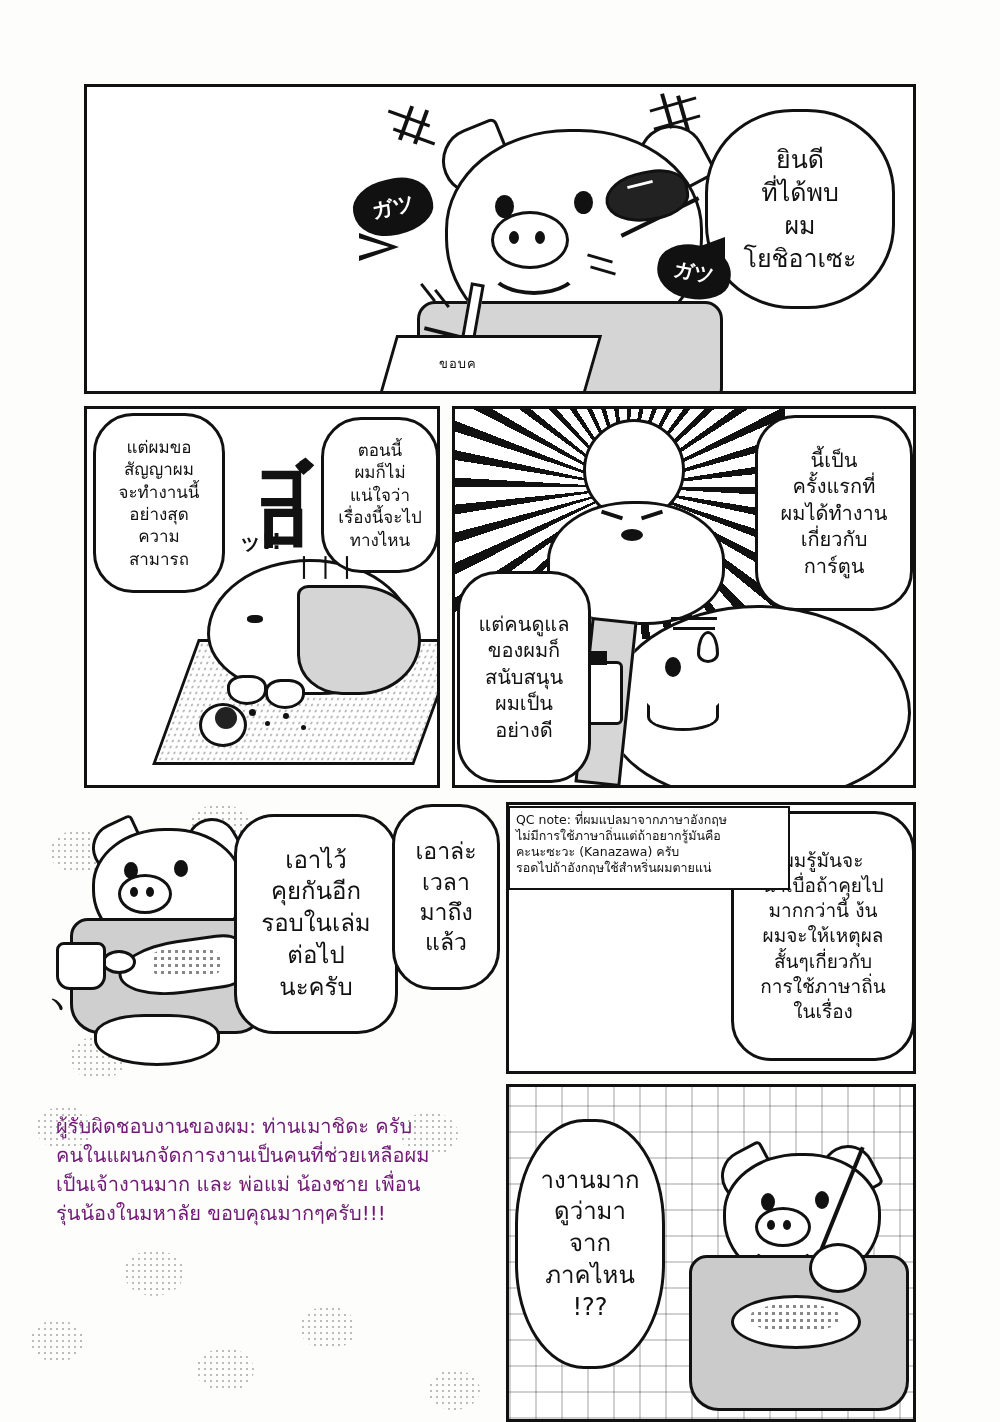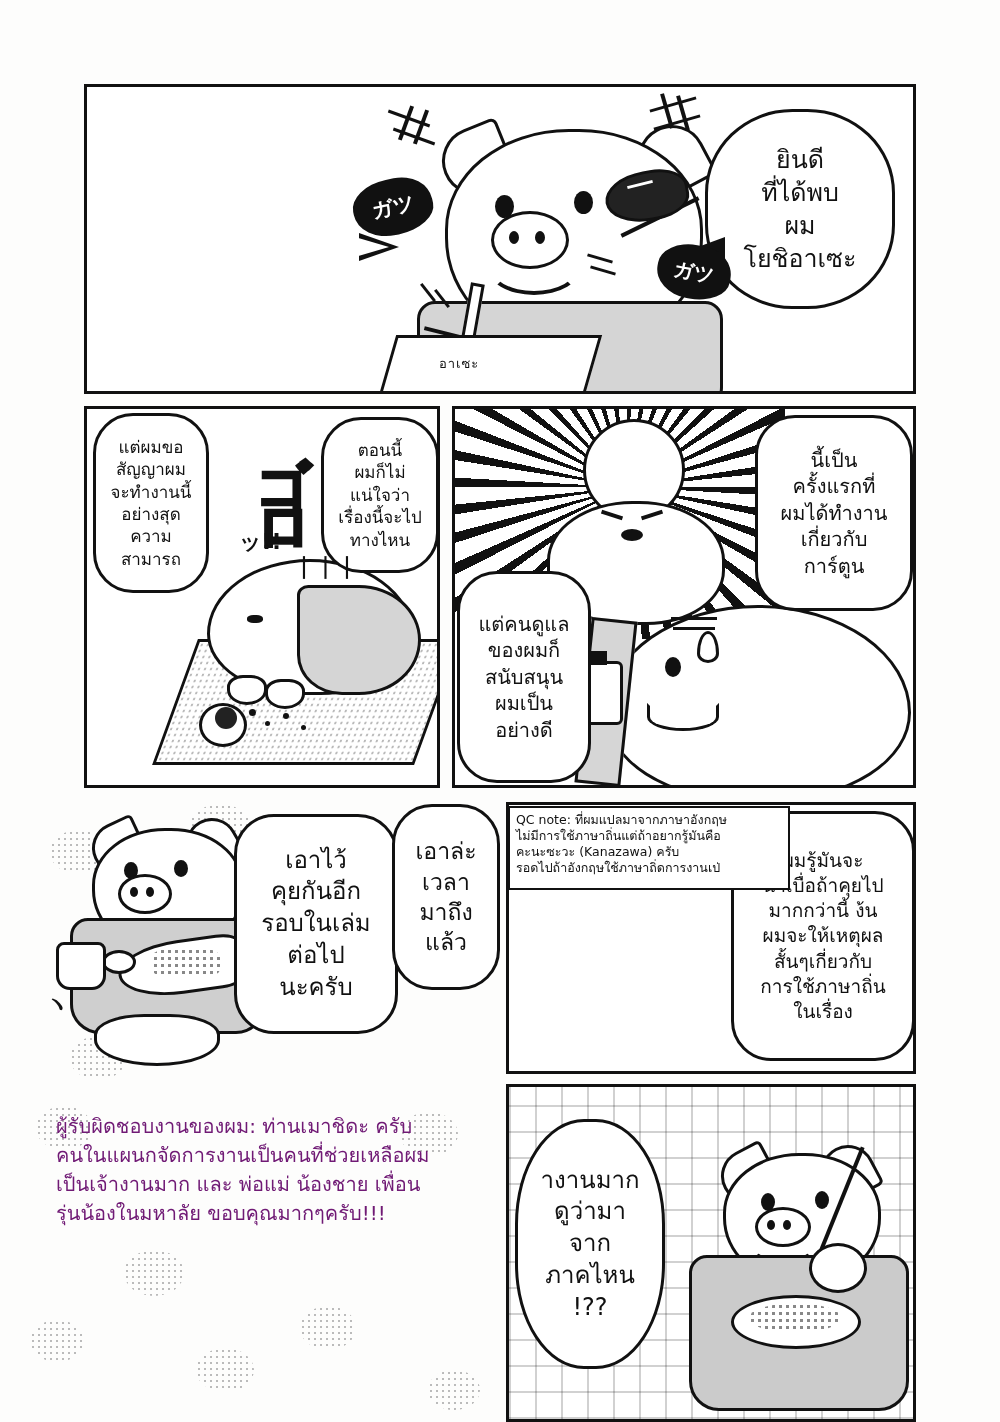--- a/index.html
+++ b/index.html
@@ -203,21 +203,21 @@
     <div class="line" style="left:578px; top:6px; width:4px; height:36px; transform:rotate(-16deg);"></div>
     <div class="line" style="left:594px; top:8px; width:4px; height:36px; transform:rotate(-16deg);"></div>
 
     <div class="shirt" style="left:330px; top:214px; width:300px; height:110px; background:#d5d5d5;"></div>
 
     <div class="line" style="left:336px; top:250px; width:90px; height:4px; transform:rotate(14deg);"></div>
 
     <div class="ink" style="left:378px; top:196px; width:8px; height:62px; background:#fff; border:3px solid #111; transform:rotate(10deg);"></div>
 
     <div class="ink" style="left:300px; top:248px; width:200px; height:58px; background:#fff; border:3px solid #111; transform:skewX(-16deg);"></div>
-    <div class="small-jp" style="left:352px; top:266px; font-size:13px; letter-spacing:1px;">อาเซะ</div>
+    <div class="small-jp" style="left:352px; top:266px; font-size:13px; letter-spacing:1px;">ขอบค</div>
 
     <div class="line" style="left:530px; top:128px; width:86px; height:4px; transform:rotate(-26deg);"></div>
     <div class="ink" style="left:518px; top:84px; width:78px; height:44px; background:#222; border:3px solid #111; border-radius:60% 50% 50% 60%; transform:rotate(-10deg);"></div>
     <div class="line" style="left:540px; top:96px; width:26px; height:3px; background:#fff; transform:rotate(-14deg);"></div>
 
     <div class="sfx-blob" style="left:266px; top:92px; width:80px; height:56px; font-size:21px;">ガツ</div>
     <div class="sfx-blob" style="left:570px; top:158px; width:74px; height:54px; font-size:20px; transform:rotate(10deg);">ガツ</div>
 
     <div class="line" style="left:330px; top:204px; width:22px; height:3px; transform:rotate(52deg);"></div>
     <div class="line" style="left:344px; top:210px; width:22px; height:3px; transform:rotate(52deg);"></div>
@@ -247,21 +247,21 @@
     <div class="ink" style="left:162px; top:300px; width:7px; height:7px; background:#111; border-radius:50%;"></div>
     <div class="ink" style="left:178px; top:312px; width:5px; height:5px; background:#111; border-radius:50%;"></div>
     <div class="ink" style="left:196px; top:304px; width:6px; height:6px; background:#111; border-radius:50%;"></div>
     <div class="ink" style="left:214px; top:316px; width:5px; height:5px; background:#111; border-radius:50%;"></div>
 
     <div class="sfx" style="left:206px; top:142px; font-size:22px;">｜｜｜</div>
 
     <div class="sfx" style="left:160px; top:6px; font-size:54px; writing-mode:vertical-rl; text-orientation:upright; color:#fff; -webkit-text-stroke:3px #111;">ゴロ</div>
     <div class="sfx" style="left:152px; top:118px; font-size:22px;">ッ!!</div>
 
-    <div class="bubble bub-soft" style="left:6px; top:4px; width:116px; height:180px; font-size:17px;">แต่ผมขอ
+    <div class="bubble bub-soft" style="left:6px; top:4px; width:132px; height:180px; font-size:17px;">แต่ผมขอ
 สัญญาผม
 จะทำงานนี้
 อย่างสุด
 ความ
 สามารถ</div>
     <div class="bubble bub-soft" style="left:234px; top:8px; width:118px; height:156px; font-size:17px;">ตอนนี้
 ผมก็ไม่
 แน่ใจว่า
 เรื่องนี้จะไป
 ทางไหน</div>
@@ -356,21 +356,21 @@
 มากกว่านี้ ง้น
 ผมจะให้เหตุผล
 สั้นๆเกี่ยวกับ
 การใช้ภาษาถิ่น
 ในเรื่อง</div>
   </div>
 
   <div class="qcnote" style="left:508px; top:806px; width:282px; height:84px; font-size:12.5px;">QC note: ที่ผมแปลมาจากภาษาอังกฤษ
 ไม่มีการใช้ภาษาถิ่นแต่ถ้าอยากรู้มันคือ
 คะนะซะวะ (Kanazawa) ครับ
-รอดไปถ้าอังกฤษใช้ภาษาถิ่ดการงานเป่</div>
+รอดไปถ้าอังกฤษใช้สำหริ่นผมตายแน่</div>
 
   <div class="panel plaid" style="left:506px; top:1084px; width:410px; height:338px;">
 
     <div class="pig-ear" style="left:212px; top:62px; width:48px; height:48px; transform:rotate(-28deg);"></div>
     <div class="pig-ear" style="left:312px; top:58px; width:48px; height:48px; transform:rotate(62deg);"></div>
     <div class="pig-head" style="left:214px; top:66px; width:152px; height:124px;"></div>
     <div class="pig-eye" style="left:252px; top:106px; width:14px; height:18px;"></div>
     <div class="pig-eye" style="left:306px; top:104px; width:14px; height:18px;"></div>
     <div class="pig-snout" style="left:246px; top:120px; width:50px; height:34px;"></div>
     <div class="nostril" style="left:258px; top:133px; width:8px; height:10px;"></div>

